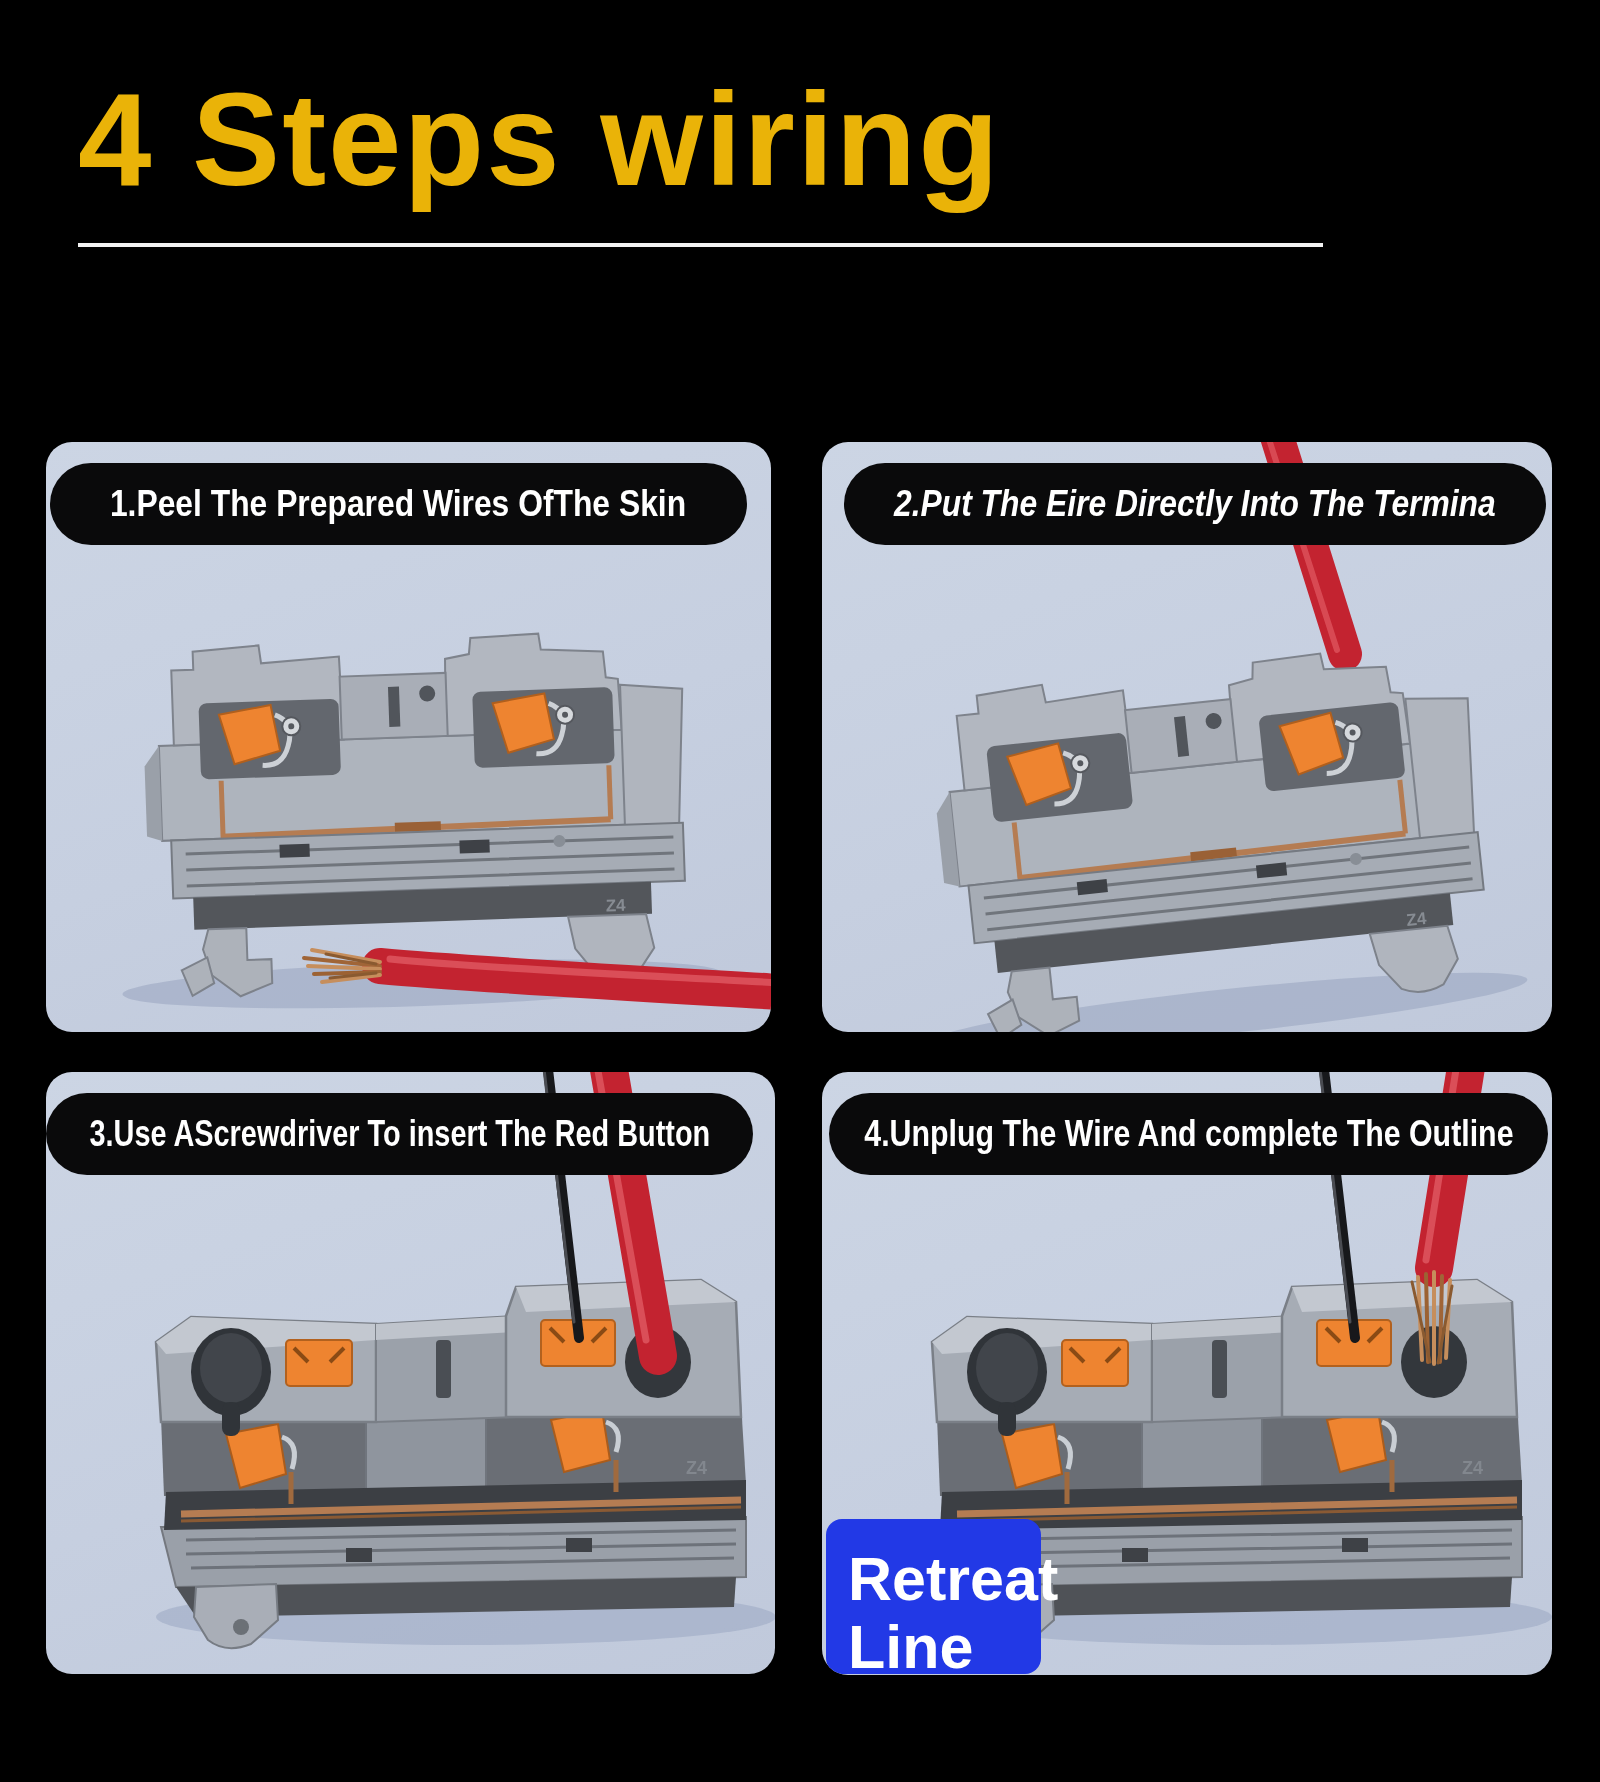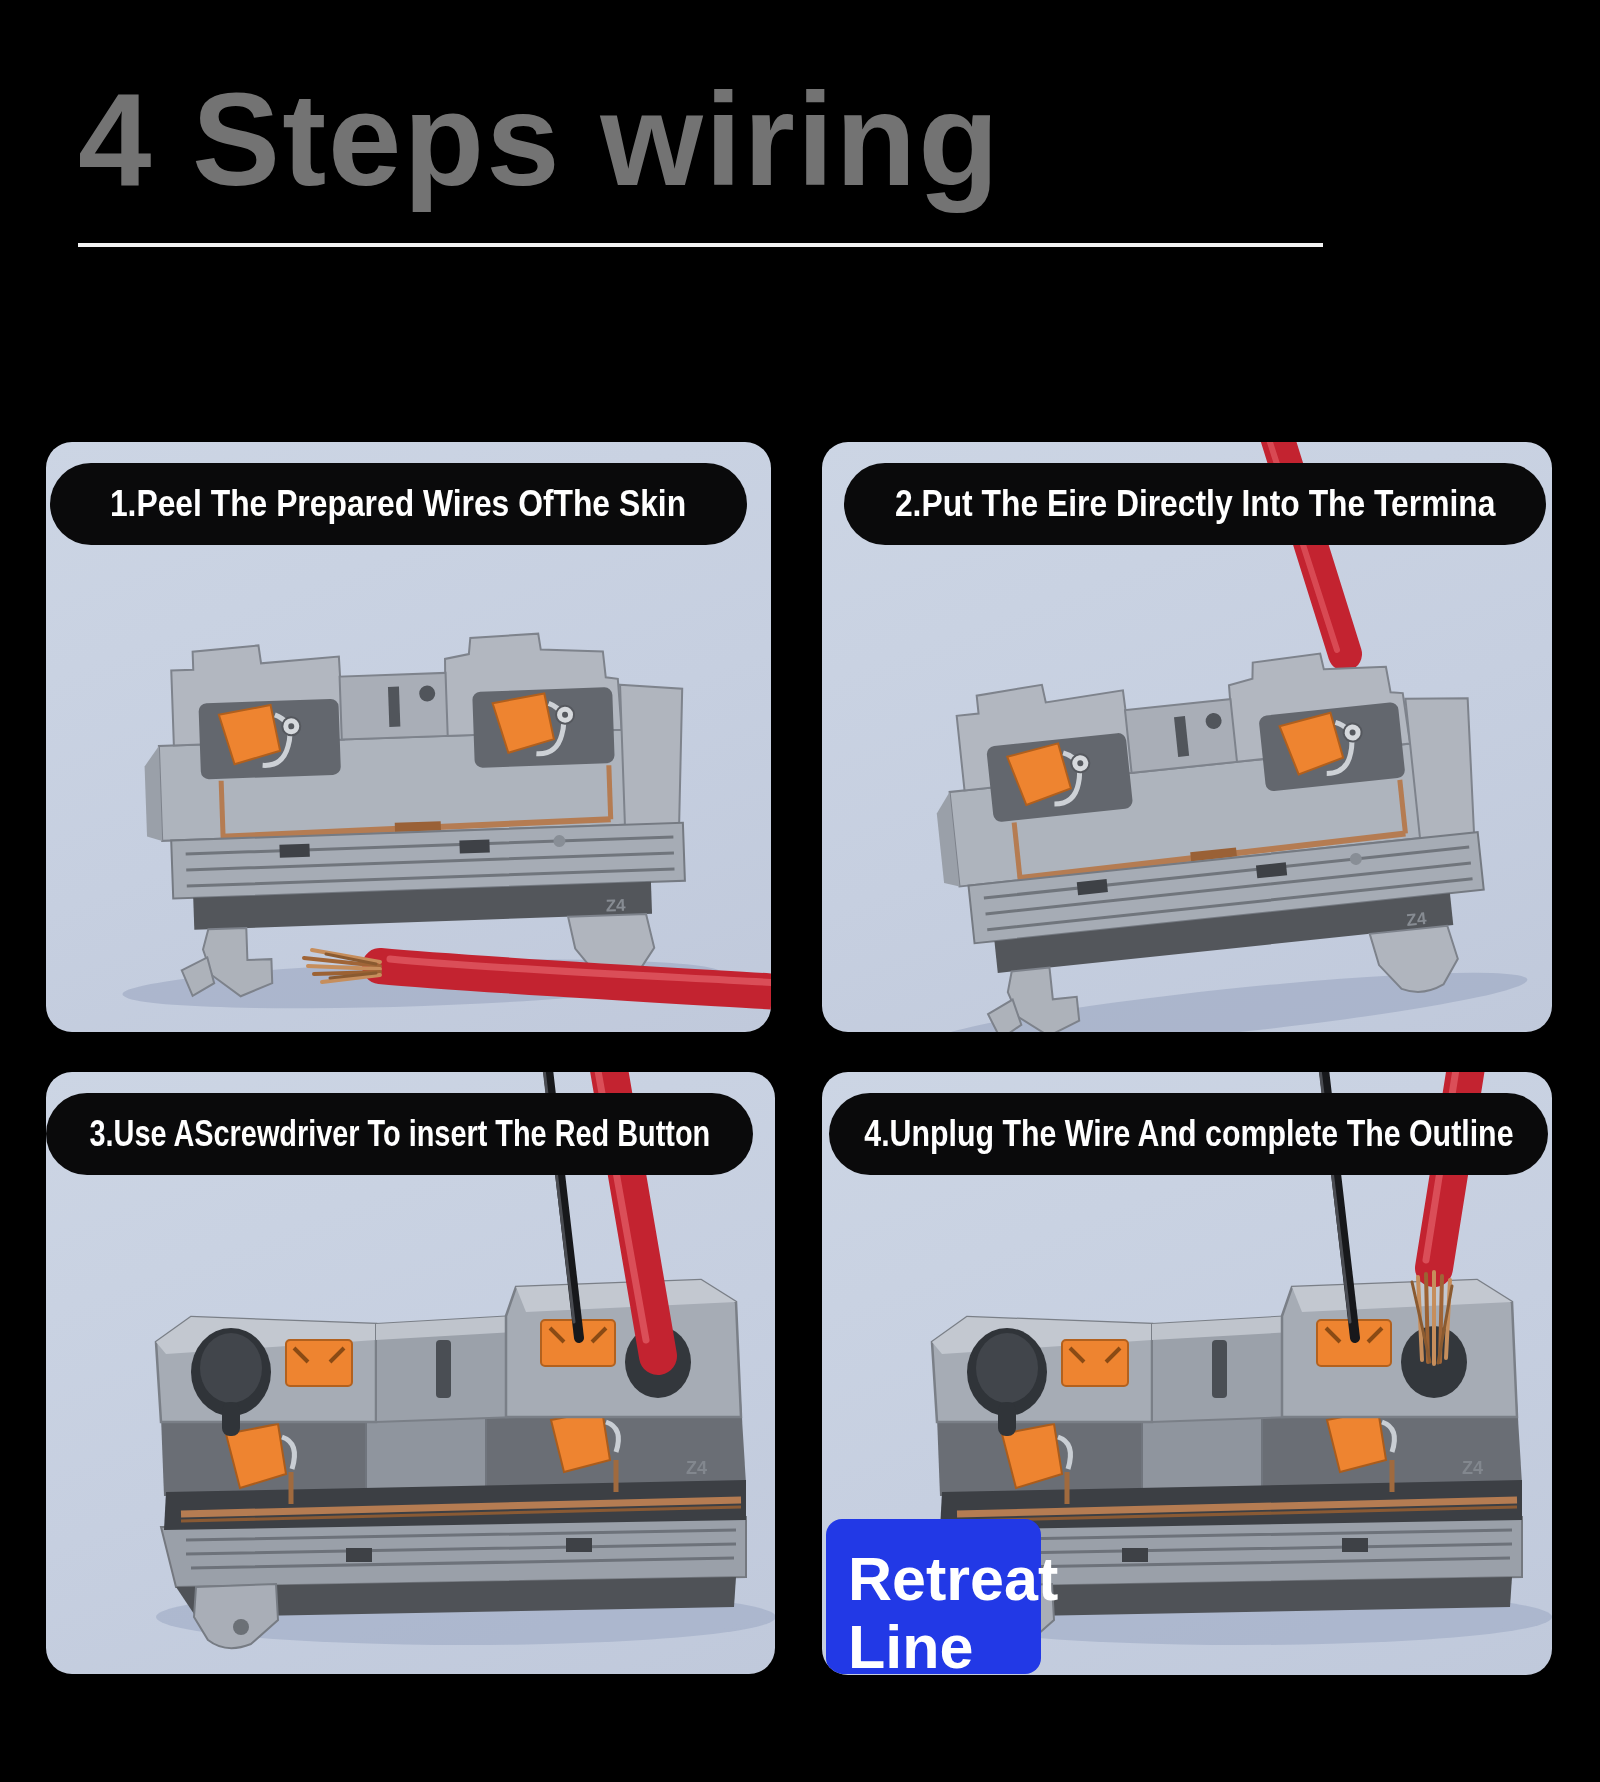--- a/index.html
+++ b/index.html
@@ -1,27 +1,27 @@
 <!DOCTYPE html>
 <html><head>
 <meta charset="utf-8">
 <style>
   html,body{margin:0;padding:0;background:#000;}
   body{width:1600px;height:1782px;position:relative;font-family:"Liberation Sans",sans-serif;overflow:hidden;}
-  .title{position:absolute;left:78px;top:64px;font-size:132px;font-weight:bold;color:#737373;letter-spacing:2px;white-space:nowrap;}
+  .title{position:absolute;left:78px;top:64px;font-size:132px;font-weight:bold;color:#eab308;letter-spacing:2px;white-space:nowrap;}
   .title-underline{position:absolute;left:78px;top:243px;width:1245px;height:4px;background:#f2f2f2;}
   .panel{position:absolute;background:linear-gradient(160deg,#ccd5e4 0%,#c6cfe0 55%,#c0c9db 100%);border-radius:26px;overflow:hidden;}
   #panel1{left:46px;top:442px;width:725px;height:590px;}
   #panel2{left:822px;top:442px;width:730px;height:590px;}
   #panel3{left:46px;top:1072px;width:729px;height:602px;}
   #panel4{left:822px;top:1072px;width:730px;height:603px;}
   .illus{position:absolute;left:0;top:0;width:100%;height:100%;display:block;}
   .pill{position:absolute;top:21px;height:82px;background:#0a0a0b;border-radius:48px;display:flex;align-items:center;justify-content:center;}
   #panel1 .pill{left:4px;right:24px;}
-  #panel2 .pill{left:22px;right:6px;}
+  #panel2 .pill{left:22px;right:6px;font-style:italic;}
   #panel3 .pill{left:0;right:22px;text-align:center;}
   #panel4 .pill{left:7px;right:4px;}
   .pill span{color:#fff;font-weight:bold;font-size:37px;white-space:nowrap;transform:scaleX(0.86);transform-origin:center;}
   #panel3 .pill span{transform:scaleX(0.78);}
   #panel4 .pill span{transform:scaleX(0.82);}
   .badge{position:absolute;left:4px;bottom:1px;width:215px;height:155px;background:#2239e6;border-radius:16px;box-sizing:border-box;padding:26px 0 0 22px;color:#fff;font-weight:bold;font-size:61px;line-height:1.12;}
 </style>
 </head>
 <body>
 

